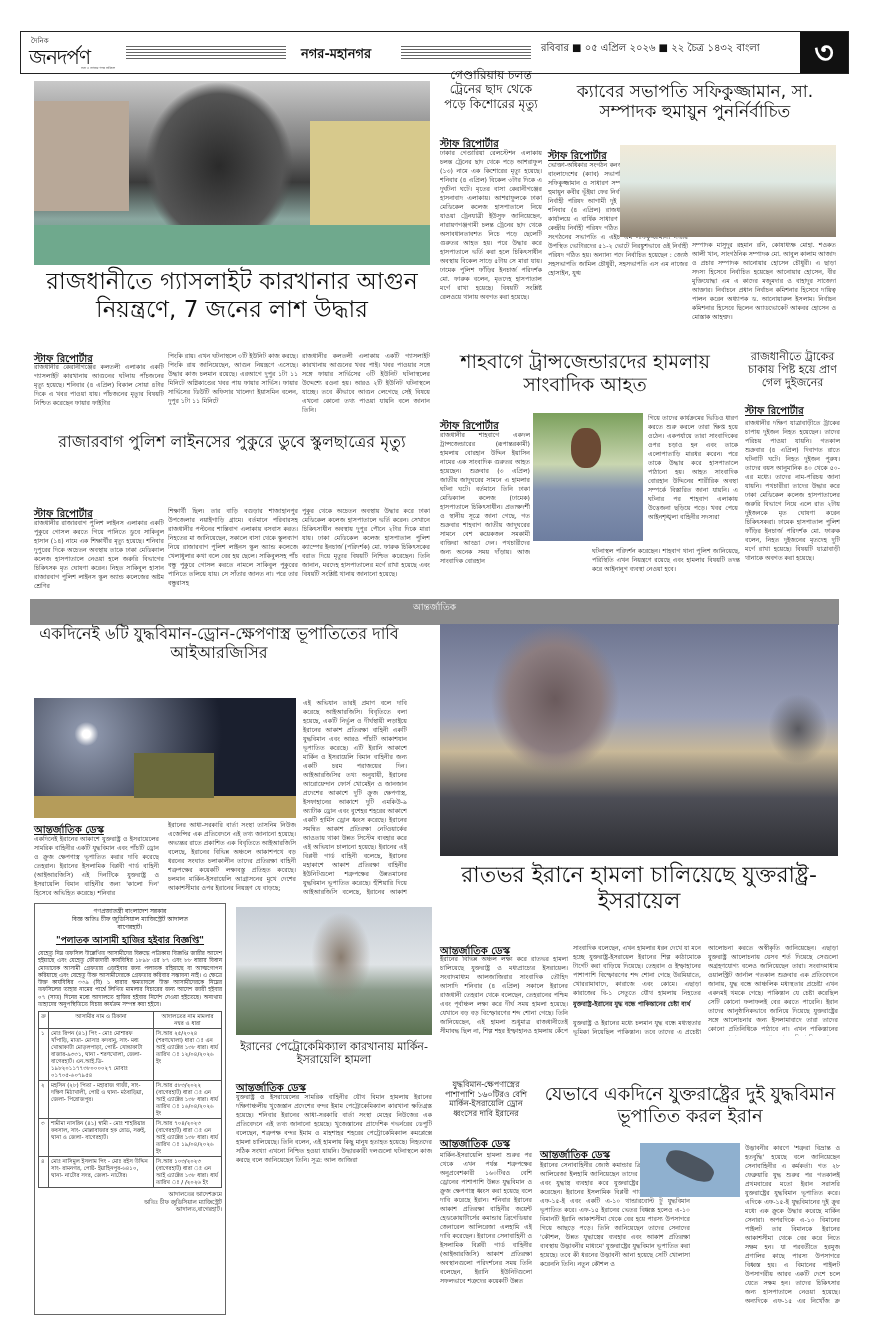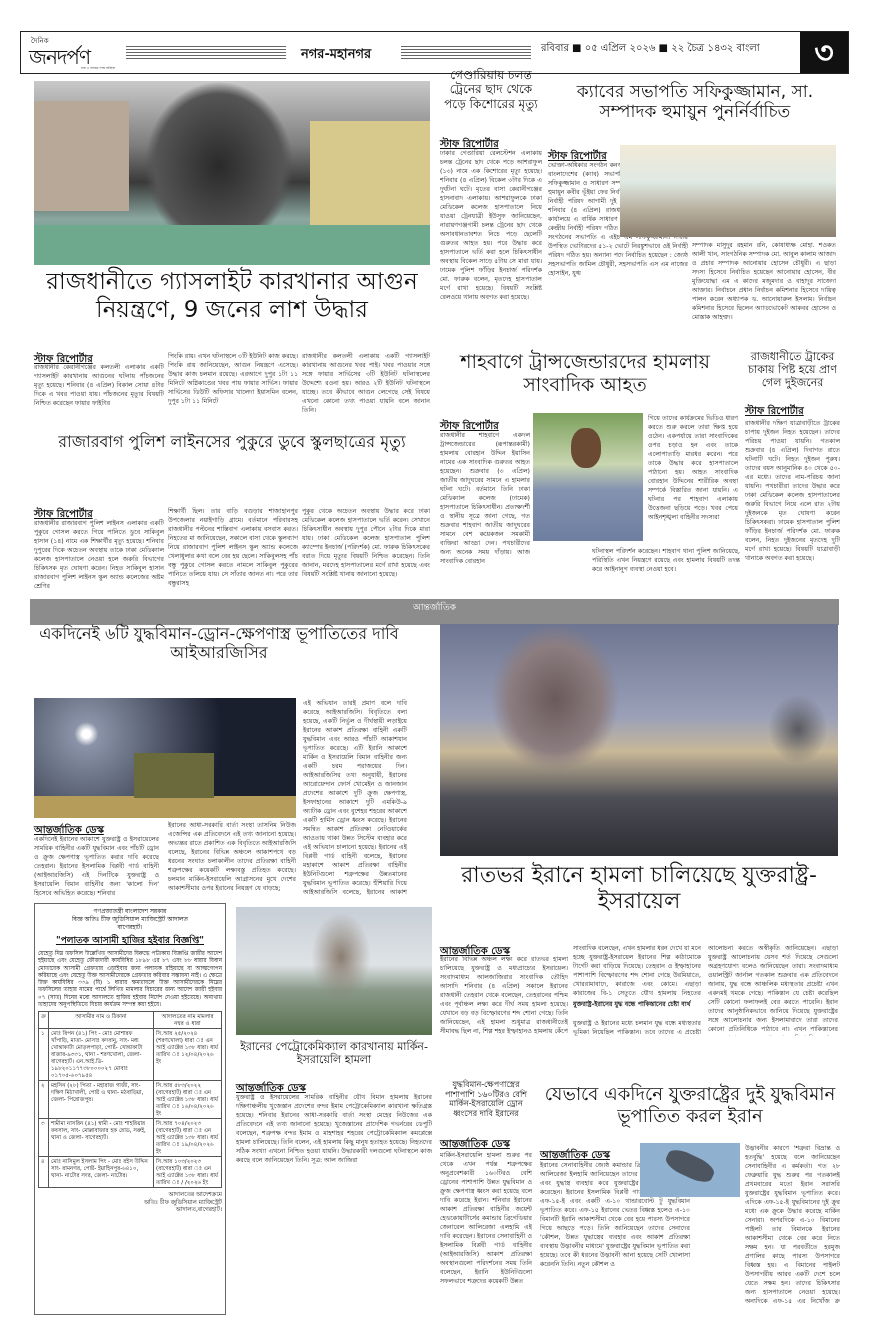--- a/index.html
+++ b/index.html
@@ -36,21 +36,21 @@
   <span class="date">রবিবার ■ ০৫ এপ্রিল ২০২৬ ■ ২২ চৈত্র ১৪৩২ বাংলা</span>
   <div class="pgnum">৩</div>
 </div>
 
 <div class="photo" style="left:34px;top:81px;width:396px;height:184px;background:linear-gradient(180deg,#c9c9c9 0%,#7d7d7d 35%,#3a3a3a 55%,#8aa7a0 75%,#5a8c74 100%)">
   <div style="position:absolute;left:110px;top:0;width:150px;height:170px;border-radius:50%;background:radial-gradient(#2a2a2a,#555 60%,transparent 70%)"></div>
   <div style="position:absolute;left:0;top:20px;width:95px;height:110px;background:#b8a898"></div>
   <div style="position:absolute;right:0;top:40px;width:120px;height:110px;background:#d7c98c"></div>
   <div style="position:absolute;left:0;bottom:0;width:100%;height:40px;background:#6fa98d"></div>
 </div>
-<div class="hl" style="left:34px;top:268px;width:396px;font-size:23px">রাজধানীতে গ্যাসলাইট কারখানার আগুন নিয়ন্ত্রণে, 9 জনের লাশ উদ্ধার</div>
+<div class="hl" style="left:34px;top:268px;width:396px;font-size:23px">রাজধানীতে গ্যাসলাইট কারখানার আগুন নিয়ন্ত্রণে, 7 জনের লাশ উদ্ধার</div>
 <div class="byline" style="left:34px;top:351px">স্টাফ রিপোর্টার</div>
 <div class="col" style="left:34px;top:362px;width:130px;height:65px">রাজধানীর কেরানীগঞ্জের কলতলী এলাকার একটি গ্যাসলাইট কারখানায় আগুনের ঘটনায় পাঁচজনের মৃত্যু হয়েছে। শনিবার (৪ এপ্রিল) বিকাল সোয়া ৪টার দিকে এ খবর পাওয়া যায়। পাঁচজনের মৃত্যুর বিষয়টি নিশ্চিত করেছেন ফায়ার ফাইটার</div>
 <div class="col" style="left:168px;top:351px;width:130px;height:76px">পিংকি রায়। এখন ঘটনাস্থলে ৩টি ইউনিট কাজ করছে। পিংকি রায় জানিয়েছেন, আগুন নিয়ন্ত্রণে এসেছে। উদ্ধার কাজ চলমান রয়েছে। এরআগে দুপুর ১টা ১১ মিনিটে অগ্নিকাণ্ডের খবর পায় ফায়ার সার্ভিস। ফায়ার সার্ভিসের ডিউটি অফিসার খালেদা ইয়াসমিন বলেন, দুপুর ১টা ১১ মিনিটে</div>
 <div class="col" style="left:302px;top:351px;width:128px;height:76px">রাজধানীর কলতলী এলাকায় একটি গ্যাসলাইট কারখানায় আগুনের খবর পাই। খবর পাওয়ার সঙ্গে সঙ্গে ফায়ার সার্ভিসের ৩টি ইউনিট ঘটনাস্থলের উদ্দেশ্যে রওনা হয়। আরও ২টি ইউনিট ঘটনাস্থলে যাচ্ছে। তবে কীভাবে আগুন লেগেছে সেই বিষয়ে এখনো কোনো তথ্য পাওয়া যায়নি বলে জানান তিনি।</div>
 
 <div class="hl" style="left:440px;top:68px;width:102px;font-size:12px">গেণ্ডারিয়ায় চলন্ত ট্রেনের ছাদ থেকে পড়ে কিশোরের মৃত্যু</div>
 <div class="byline" style="left:440px;top:136px">স্টাফ রিপোর্টার</div>
 <div class="col" style="left:440px;top:148px;width:102px;height:190px">ঢাকার গেণ্ডারিয়া রেলস্টেশন এলাকায় চলন্ত ট্রেনের ছাদ থেকে পড়ে আশরাফুল (১৩) নামে এক কিশোরের মৃত্যু হয়েছে। শনিবার (৪ এপ্রিল) বিকেল ৩টার দিকে এ দুর্ঘটনা ঘটে। মৃতের বাসা কেরানীগঞ্জের হাসনাবাদ এলাকায়। আশরাফুলকে ঢাকা মেডিকেল কলেজ হাসপাতালে নিয়ে যাওয়া ট্রেনযাত্রী ইউসুফ জানিয়েছেন, নারায়ণগঞ্জগামী চলন্ত ট্রেনের ছাদ থেকে অসাবধানতাবশত নিচে পড়ে ছেলেটি গুরুতর আহত হয়। পরে উদ্ধার করে হাসপাতালে ভর্তি করা হলে চিকিৎসাধীন অবস্থায় বিকেল সাড়ে ৫টায় সে মারা যায়। ঢামেক পুলিশ ফাঁড়ির ইনচার্জ পরিদর্শক মো. ফারুক বলেন, মৃতদেহ হাসপাতাল মর্গে রাখা হয়েছে। বিষয়টি সংশ্লিষ্ট রেলওয়ে থানায় অবগত করা হয়েছে।</div>
 
 <div class="hl" style="left:550px;top:81px;width:290px;font-size:17px">ক্যাবের সভাপতি সফিকুজ্জামান, সা. সম্পাদক হুমায়ুন পুনর্নির্বাচিত</div>

